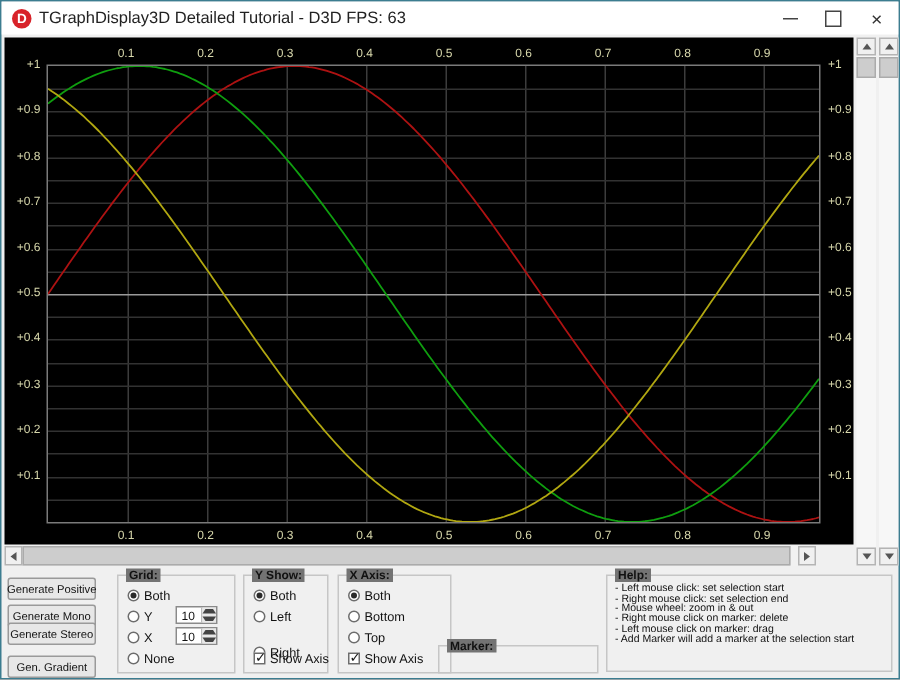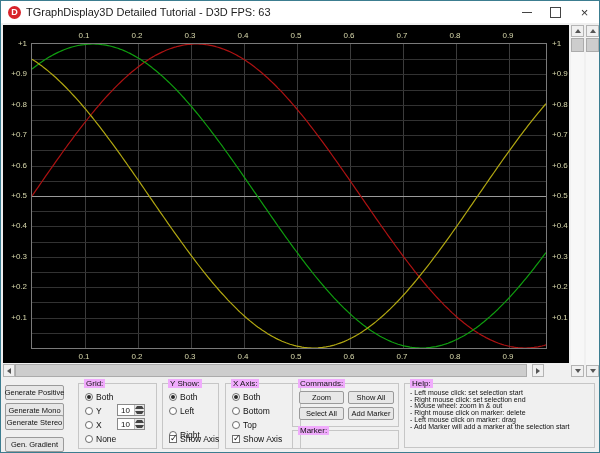--- a/index.html
+++ b/index.html
@@ -41,21 +41,21 @@
   .vscroll .sb-btn{width:13px;height:12px;left:0;}
   .sb-thumb{position:absolute;background:#cdcdcd;border:1px solid #ababab;box-sizing:border-box;}
   .tri-up{width:0;height:0;border-left:3px solid transparent;border-right:3px solid transparent;border-bottom:4px solid #555;}
   .tri-down{width:0;height:0;border-left:3px solid transparent;border-right:3px solid transparent;border-top:4px solid #555;}
   .tri-left{width:0;height:0;border-top:3px solid transparent;border-bottom:3px solid transparent;border-right:4px solid #555;}
   .tri-right{width:0;height:0;border-top:3px solid transparent;border-bottom:3px solid transparent;border-left:4px solid #555;}
   
   .gen-btn{position:absolute;left:4px;width:59px;height:15px;background:#e7e7e7;border:1px solid #9a9a9a;border-radius:2px;
     font-size:7.5px;color:#111;display:flex;align-items:center;justify-content:center;box-sizing:border-box;white-space:nowrap;}
   .group{position:absolute;border:1px solid #c6c6c6;box-sizing:border-box;}
-  .caption{position:absolute;top:-5px;left:5px;background:#f0abfc;padding:0 2px;font-size:8px;font-weight:normal;color:#111;white-space:nowrap;}
+  .caption{position:absolute;top:-5px;left:5px;background:#737373;padding:0 2px;font-size:8px;font-weight:bold;color:#111;white-space:nowrap;}
   .row{position:absolute;left:6px;height:11px;display:flex;align-items:center;gap:3px;}
   .rlabel{font-size:8.5px;color:#111;white-space:nowrap;}
   .radio{width:8px;height:8px;border:1px solid #6d6d6d;border-radius:50%;background:#fff;display:flex;align-items:center;justify-content:center;box-sizing:border-box;}
   .radio .dot{width:4px;height:4px;border-radius:50%;background:#2a2a2a;display:none;}
   .radio.on .dot{display:block;}
   .checkbox{width:8px;height:8px;border:1px solid #6d6d6d;background:#fff;box-sizing:border-box;position:relative;}
   .checkbox.on::after{content:"✓";position:absolute;left:0px;top:-3px;font-size:9px;color:#1a1a1a;}
   .spinner{position:absolute;width:28px;height:12px;border:1px solid #8a8a8a;background:#fff;box-sizing:border-box;display:flex;}
   .spin-val{flex:1;font-size:8px;color:#111;display:flex;align-items:center;padding-left:3px;}
   .spin-arrows{width:9px;display:flex;flex-direction:column;border-left:1px solid #bbb;}
@@ -288,27 +288,20 @@
     <div class="row" style="top:35px;">
       <span class="radio"></span>
       <span class="rlabel">Top</span>
     </div>
     <div class="row" style="top:49px;">
       <span class="checkbox on"></span>
       <span class="rlabel">Show Axis</span>
     </div>
   </div>
 
-  <div class="group" style="left:291px;top:382px;width:107px;height:44px;">
-    <div class="caption">Commands:</div>
-    <div class="cmd-btn" style="left:6px;top:7px;width:45px;height:13px;">Zoom</div>
-    <div class="cmd-btn" style="left:55px;top:7px;width:46px;height:13px;">Show All</div>
-    <div class="cmd-btn" style="left:6px;top:23px;width:45px;height:13px;">Select All</div>
-    <div class="cmd-btn" style="left:55px;top:23px;width:46px;height:13px;">Add Marker</div>
-  </div>
 
   <div class="group" style="left:403px;top:382px;width:191px;height:65px;">
     <div class="caption">Help:</div>
     <div class="help-lines">
       <div class="help-line">- Left mouse click: set selection start</div>
       <div class="help-line">- Right mouse click: set selection end</div>
       <div class="help-line">- Mouse wheel: zoom in &amp; out</div>
       <div class="help-line">- Right mouse click on marker: delete</div>
       <div class="help-line">- Left mouse click on marker: drag</div>
       <div class="help-line">- Add Marker will add a marker at the selection start</div>

